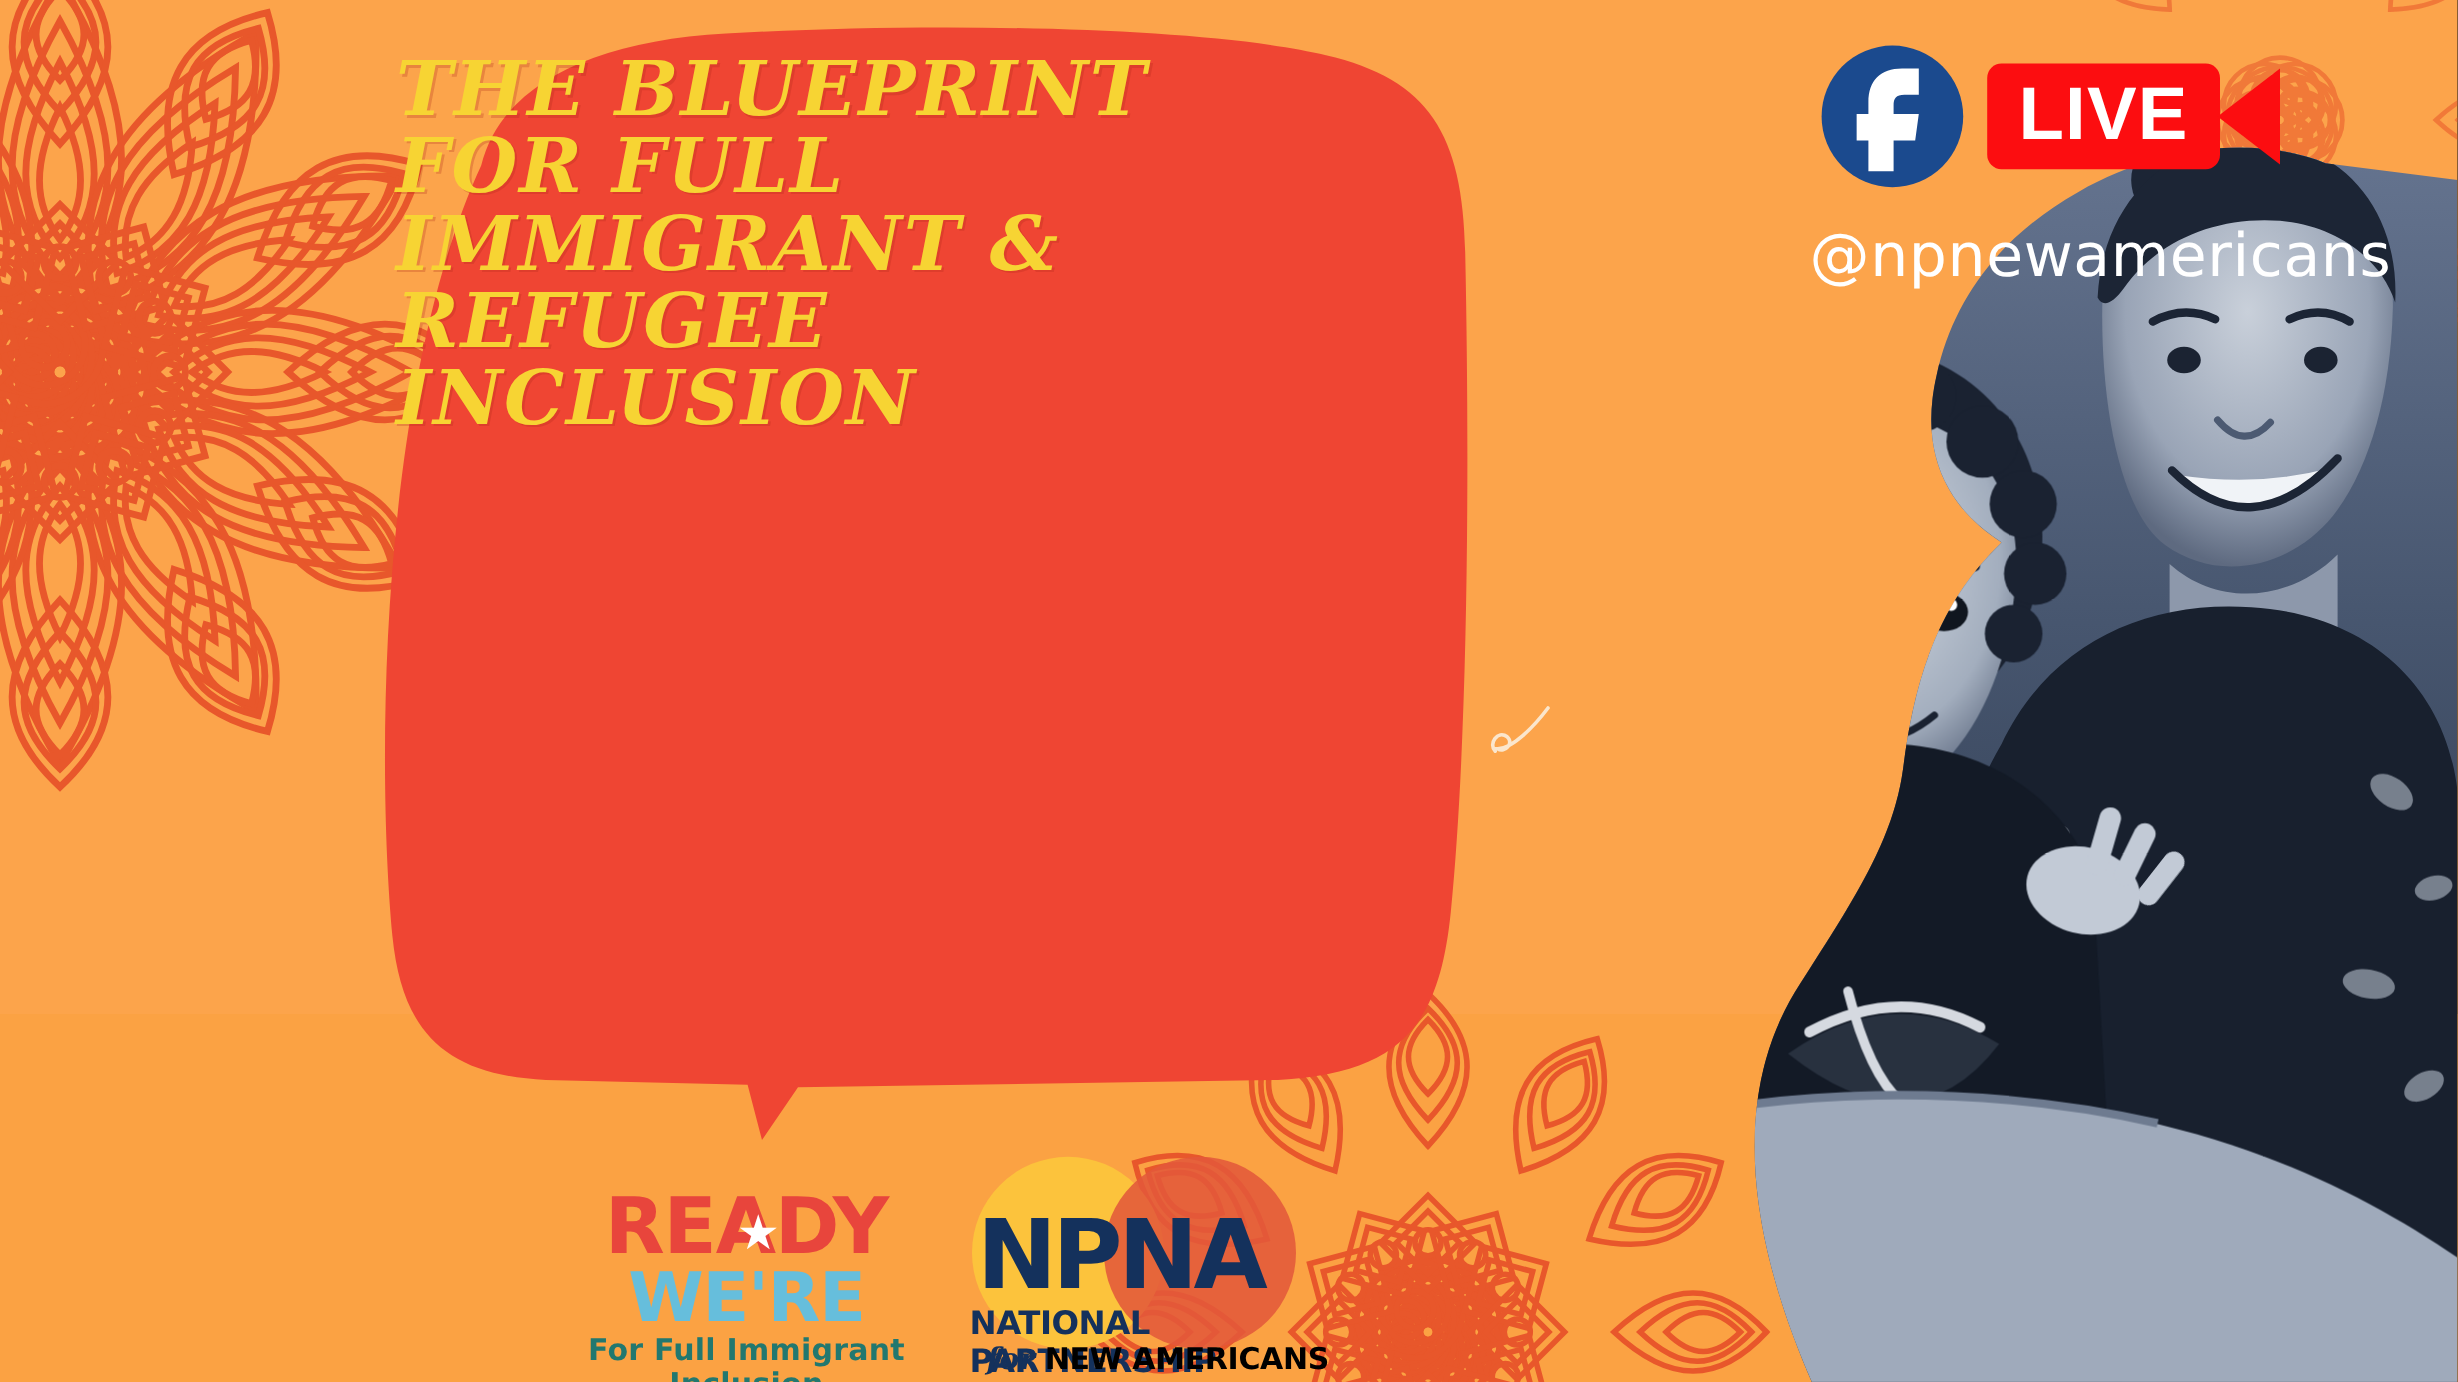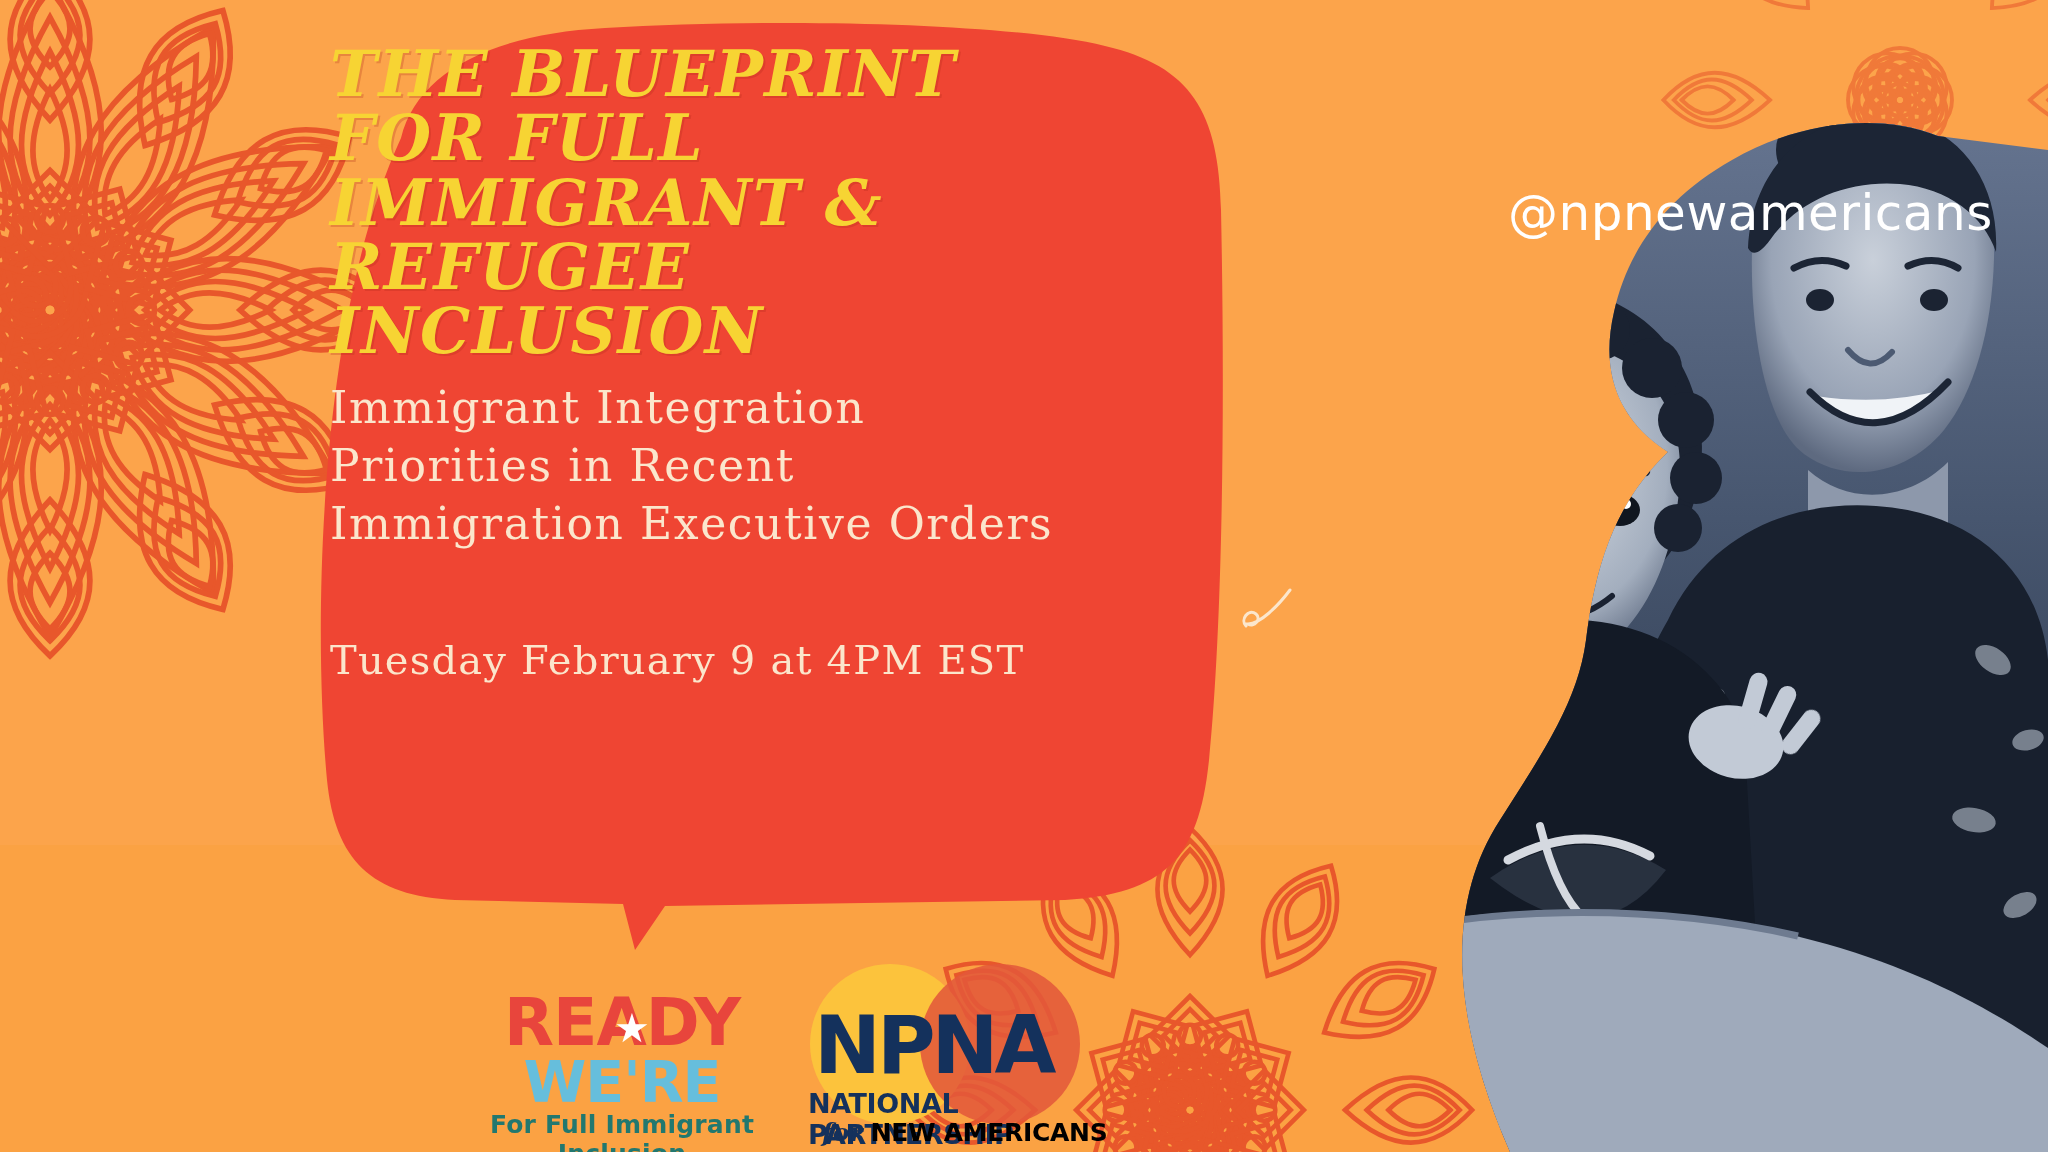--- a/index.html
+++ b/index.html
@@ -526,24 +526,33 @@
              L 360 886
              L 330 930
              L 318 884
              L 150 880
              C 66 876, 30 840, 22 760
              C 8 610, 12 300, 96 118 Z" fill="#EF4533"></path>
   </svg>
 
   <div id="bubble-content">
     <h1 id="title">THE BLUEPRINT FOR FULL IMMIGRANT  &amp;  REFUGEE INCLUSION</h1>
-    <p id="subtitle">Immigrant Integration Priorities in Recent Immigration Executive Orders</p>
-    <p id="datetime">Tuesday February 9 at 4PM EST</p>
   </div>
 
+  <div id="fb-live">
+    <div id="fb-circle">
+      <svg width="60" height="92" viewBox="0 0 60 92">
+        <path d="M52 6 L52 28 L40 28 C 33 28, 31 31, 31 37 L31 44 L52 44 L49 66 L31 66 L31 92 L10 92 L10 66 L0 66 L0 44 L10 44 L10 34 C 10 16, 20 6, 38 6 Z" fill="#FFFFFF"></path>
+      </svg>
+    </div>
+    <div id="live-badge">
+      <div id="live-box">LIVE</div>
+      <div id="live-lens"></div>
+    </div>
+  </div>
 
   <div id="fb-handle">@npnewamericans</div>
 
   <svg id="squiggle" width="60" height="60" viewBox="0 0 60 60">
     <path d="M8 46 C 2 40, 10 28, 18 34 C 24 39, 16 48, 10 44 C 22 44, 40 26, 52 10" stroke="#FBE6CC" stroke-width="3" fill="none" stroke-linecap="round"></path>
   </svg>
 
   <div id="wr-logo">
     <div id="wr-mid-wrap">
       <div id="wr-mid">READY</div>

